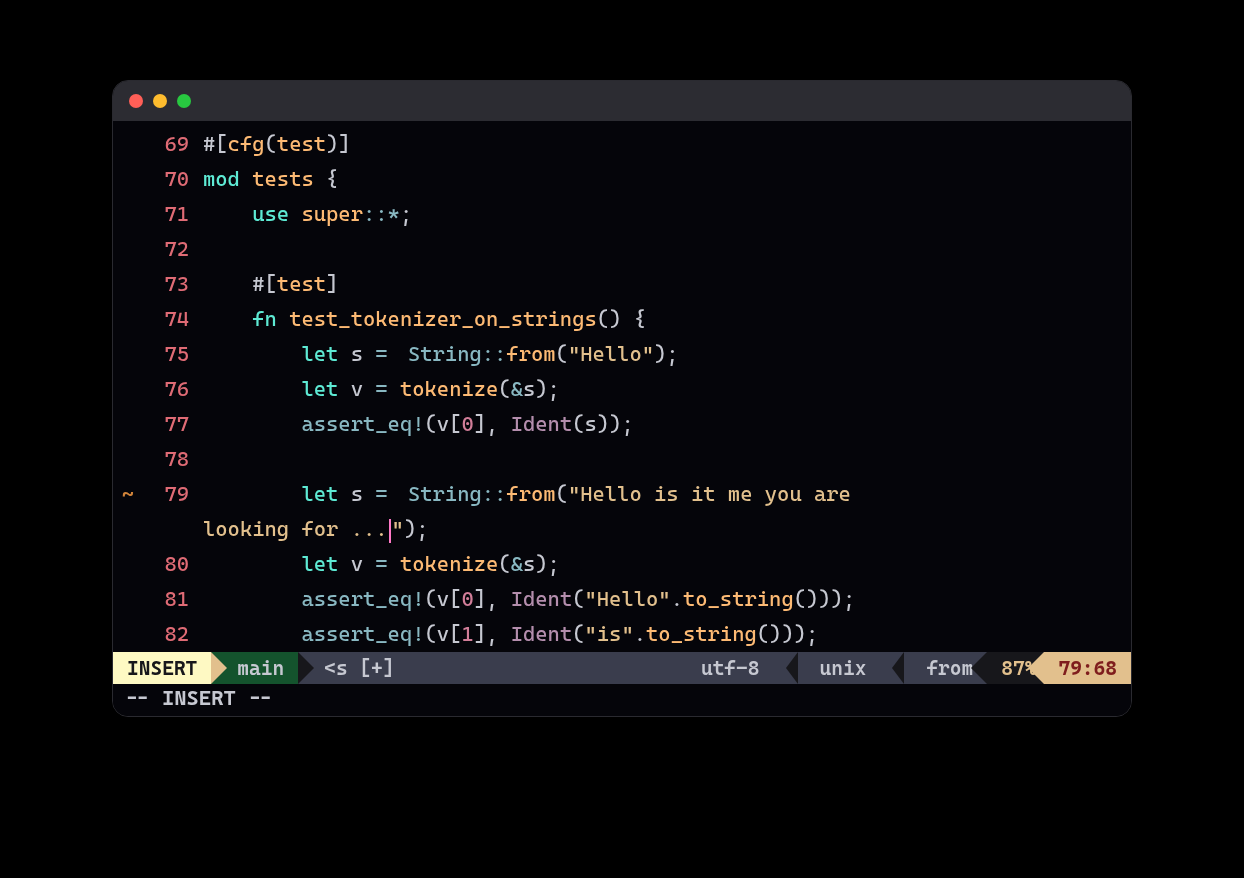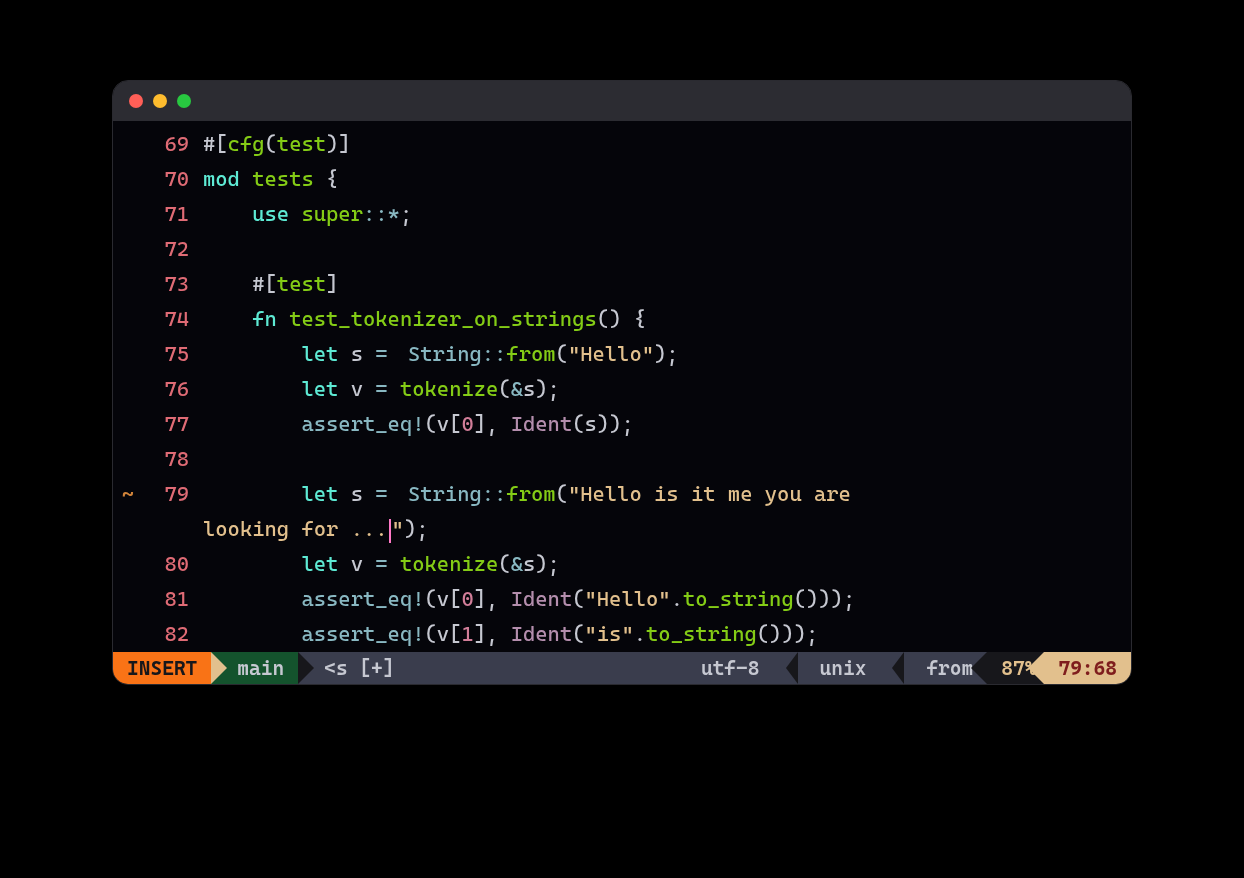--- a/index.html
+++ b/index.html
@@ -44,21 +44,21 @@
     }
     .row { display:flex; }
     .sign { width:30px; text-align:center; color:#d1843a; }
     .lno  { width:60px; text-align:right; padding-right:14px; color:#df6b75; }
     .code { flex:1; color:#c6c8d1; overflow:hidden; }
     .wrap .lno, .wrap .sign { color:transparent; }
     .wrap .code { padding-left:0; }
 
     .kw  { color:#5eead4; }     
     .ty  { color:#89b8c2;margin-left:8px; }     
-    .fn  { color:#84cc16; }     
+    .fn  { color:#fdba74; }     
     .str { color:#e2c08d; }     
     .op  { color:#89b8c2; }     
     .pu  { color:#c6c8d1; }     
     .mac { color:#89b8c2; }     
     .num { color:#d27e99; }     
     .vi  { color:#b48ead; }     
     .mut { color:#c6c8d1; }     
 
     .cursor {
       display:inline-block;
@@ -69,21 +69,21 @@
     }
 
     .statusline {
       display:flex; align-items:center;
       height:32px;
       font-size:20px;
       background:#17171b;
       font-weight:600;
     }
     .seg { display:flex; align-items:center; height:100%; padding:0 14px; position:relative; }
-    .seg.mode { background:#f97316; color:#17171b; font-weight:800; }
+    .seg.mode { background:#fef9c3; color:#17171b; font-weight:800; }
     .seg.branch { background:#14532d; color:#c6c8d1; }
     .seg.fileinfo { background:#3a3d4d; color:#c6c8d1; flex:1; gap:16px; }
     .seg.pct { background:#17171b; color:#e2c08d; }
     .seg.pos { background:#e2c08d; color:#7f1d1d; font-weight:800; }
 
     .arrow-r::after{
       content:""; position:absolute; right:-16px; top:0;
       border-left:16px solid var(--bg); border-top:16px solid transparent; border-bottom:16px solid transparent;
       z-index:2;
     }
@@ -138,14 +138,15 @@
       <span>from</span>
     </div>
     <div class="seg pct arrow-l" style="--bg:#17171b;padding-right:8px">
       <span>87%</span>
     </div>
     <div class="seg pos arrow-l" style="--bg:#e2c08d">
       <span>79:68</span>
     </div>
   </div>
 
+  <div class="cmdline">-- INSERT --</div>
 
 </div>
 
 </body></html>

